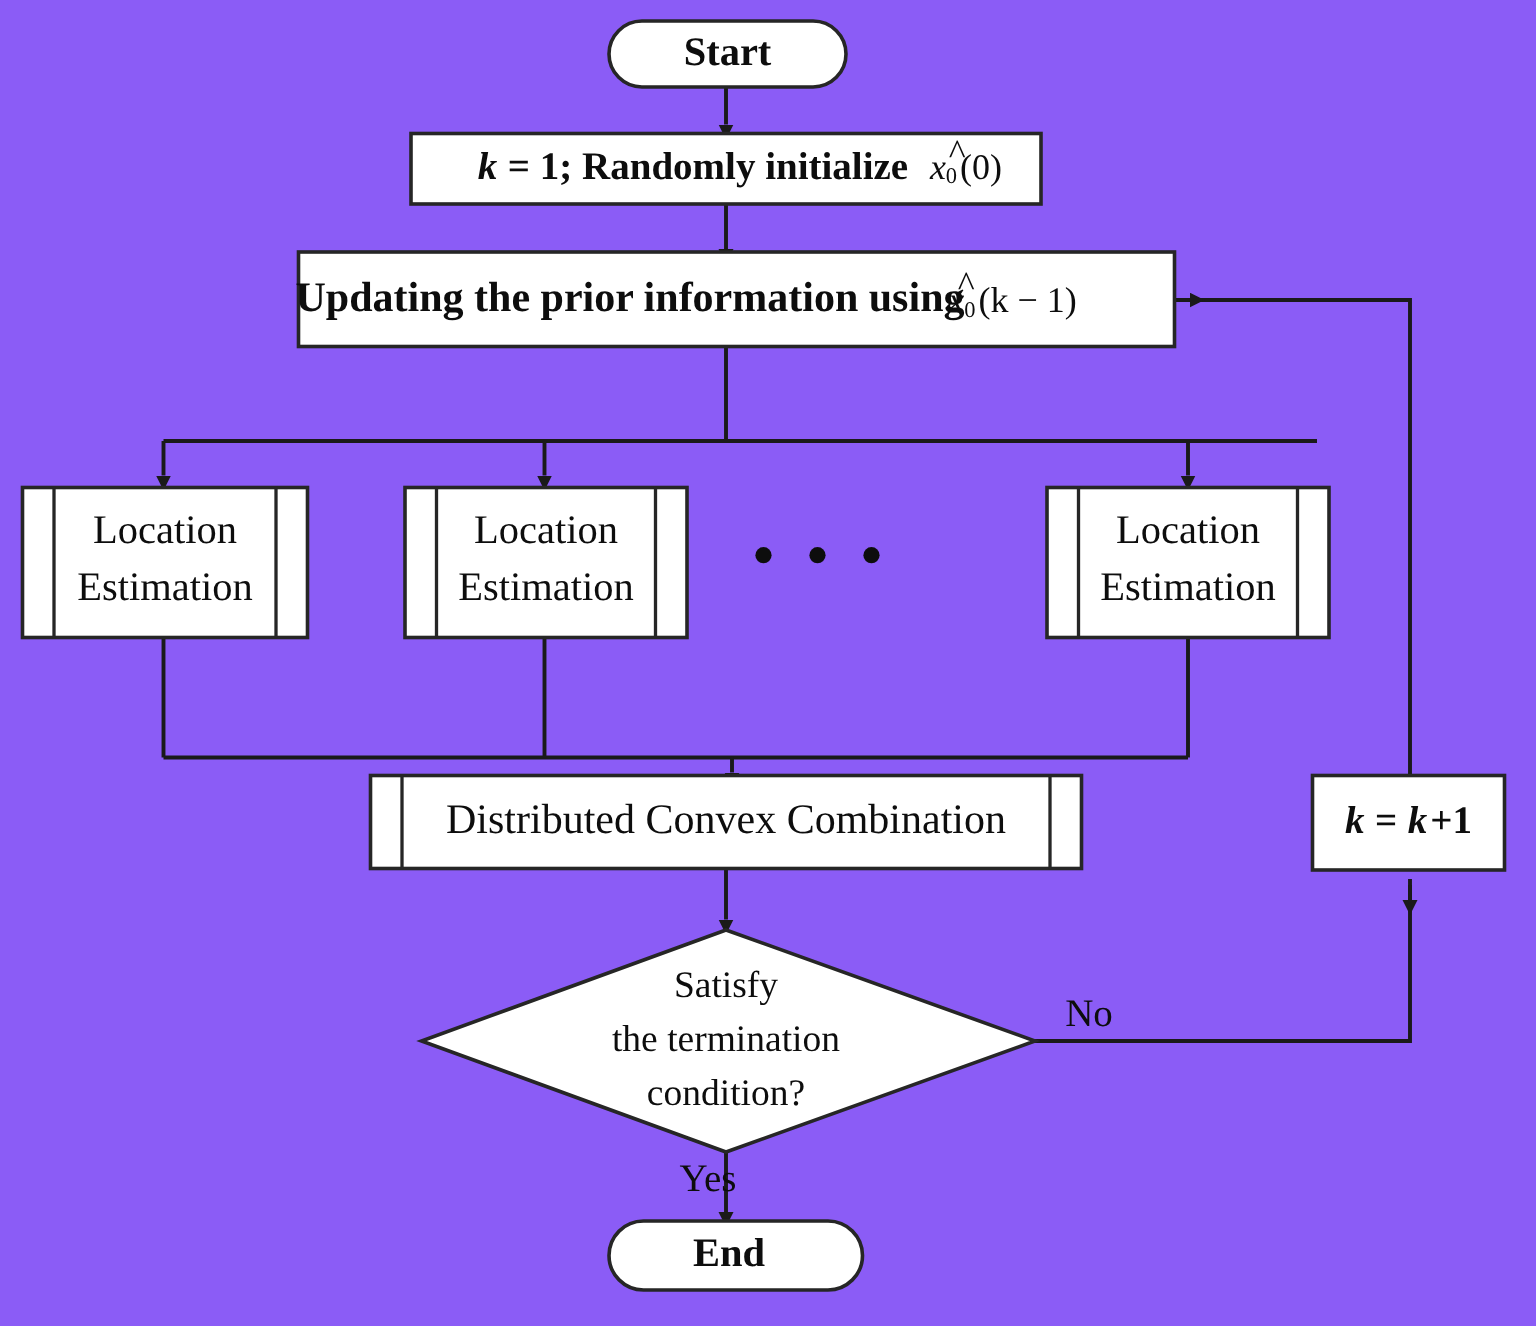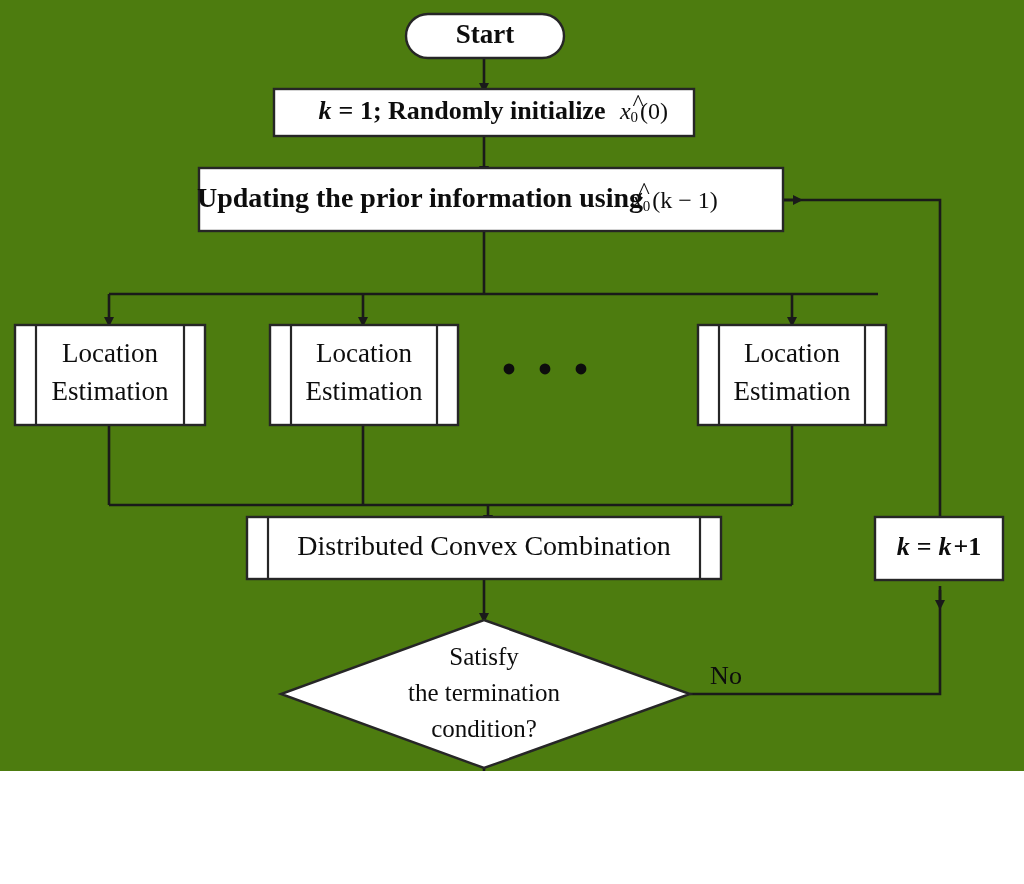--- a/index.html
+++ b/index.html
@@ -6,22 +6,22 @@
     margin: 0;
     padding: 0;
     background: #ffffff;
   }
   body {
     font-family: "Liberation Serif", "DejaVu Serif", serif;
   }
   #flow-root {
     position: relative;
     width: 1024px;
-    height: 771px;
-    background: #4d7c0f;
+    height: 884px;
+    background: #8b5cf6;
     overflow: hidden;
   }
   svg.flow-canvas {
     position: absolute;
     left: 0;
     top: 0;
     width: 1024px;
     height: 884px;
   }
   .shape-stroke {

